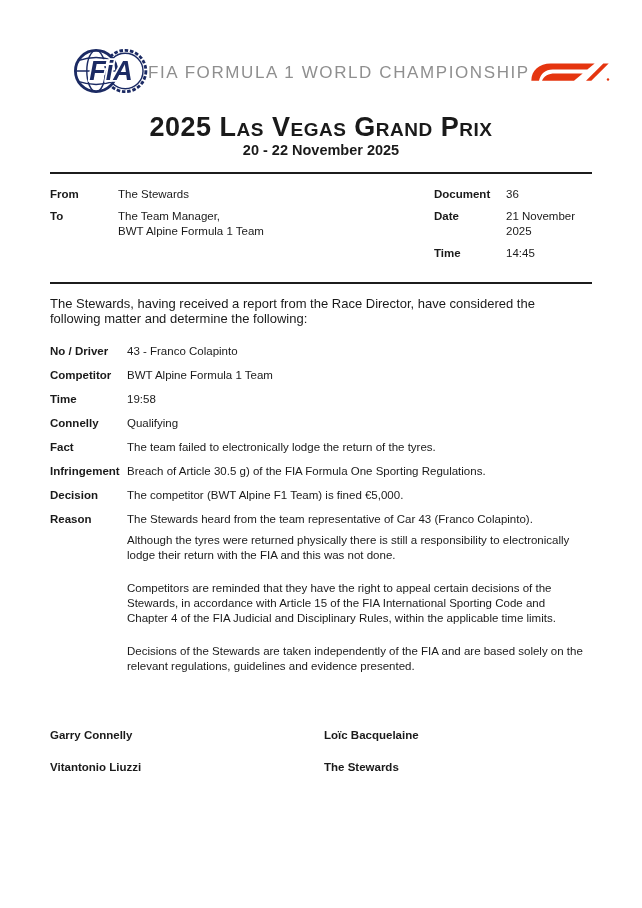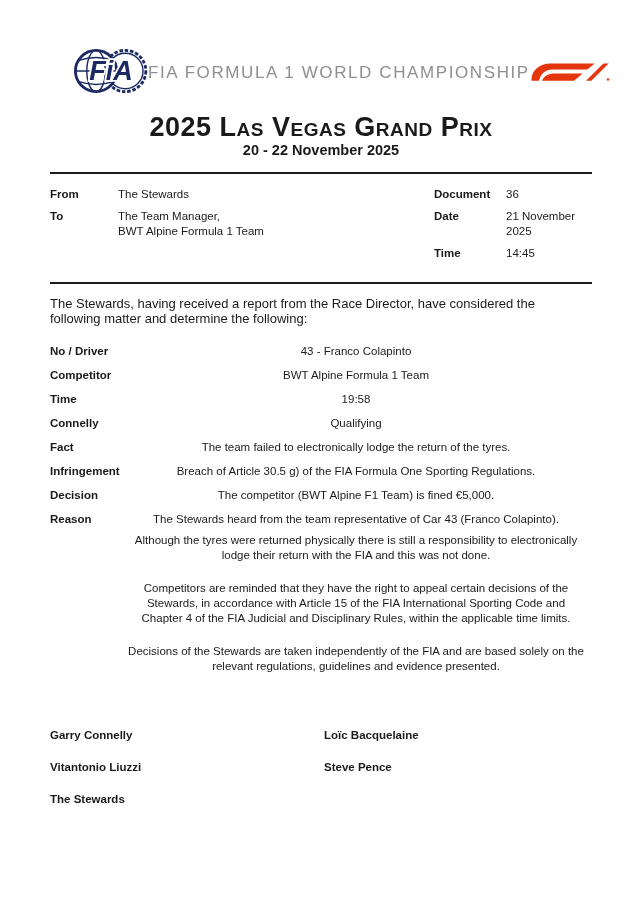--- a/index.html
+++ b/index.html
@@ -79,21 +79,20 @@
   .kv-row { display: flex; margin-bottom: 9px; }
   .kv-label {
     width: 77px; flex: 0 0 auto;
     font-weight: bold;
     font-size: 11.5px; line-height: 15px;
   }
   .kv-value {
     flex: 1;
     font-size: 11.5px; line-height: 15px;
     max-width: 458px;
-    text-align: center;
   }
   .kv-value .para-1 { margin-top: 6px; }
   .kv-value .para-2, .kv-value .para-3 { margin-top: 18px; }
 
   
   .signatures {
     margin-top: 54px;
     display: grid;
     grid-template-columns: 274px 1fr;
     row-gap: 17px;
@@ -207,18 +206,17 @@
         <div class="para-2">Competitors are reminded that they have the right to appeal certain decisions of the Stewards, in accordance with Article 15 of the FIA International Sporting Code and Chapter 4 of the FIA Judicial and Disciplinary Rules, within the applicable time limits.</div>
         <div class="para-3">Decisions of the Stewards are taken independently of the FIA and are based solely on the relevant regulations, guidelines and evidence presented.</div>
       </div>
     </div>
   </div>
 
   <div class="signatures">
     <div>Garry Connelly</div>
     <div>Loïc Bacquelaine</div>
     <div>Vitantonio Liuzzi</div>
-    <div>Steve Pence</div>
     <div>The Stewards</div>
     <div></div>
   </div>
 
 </div>
 
 </body></html>

